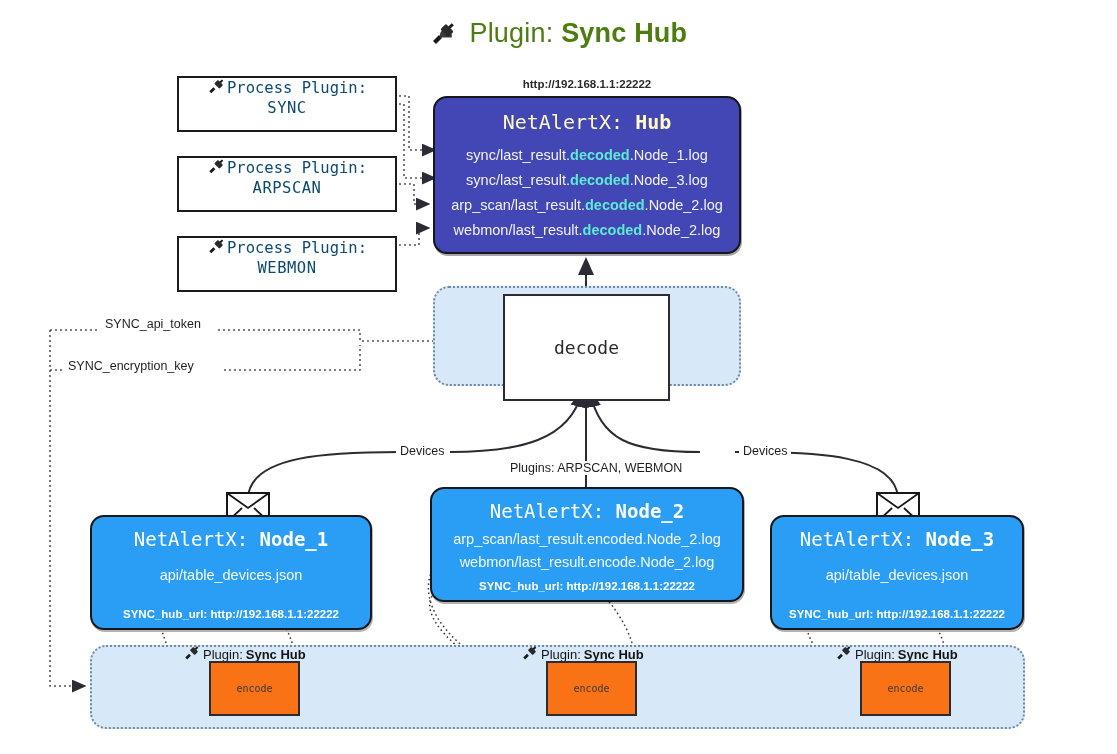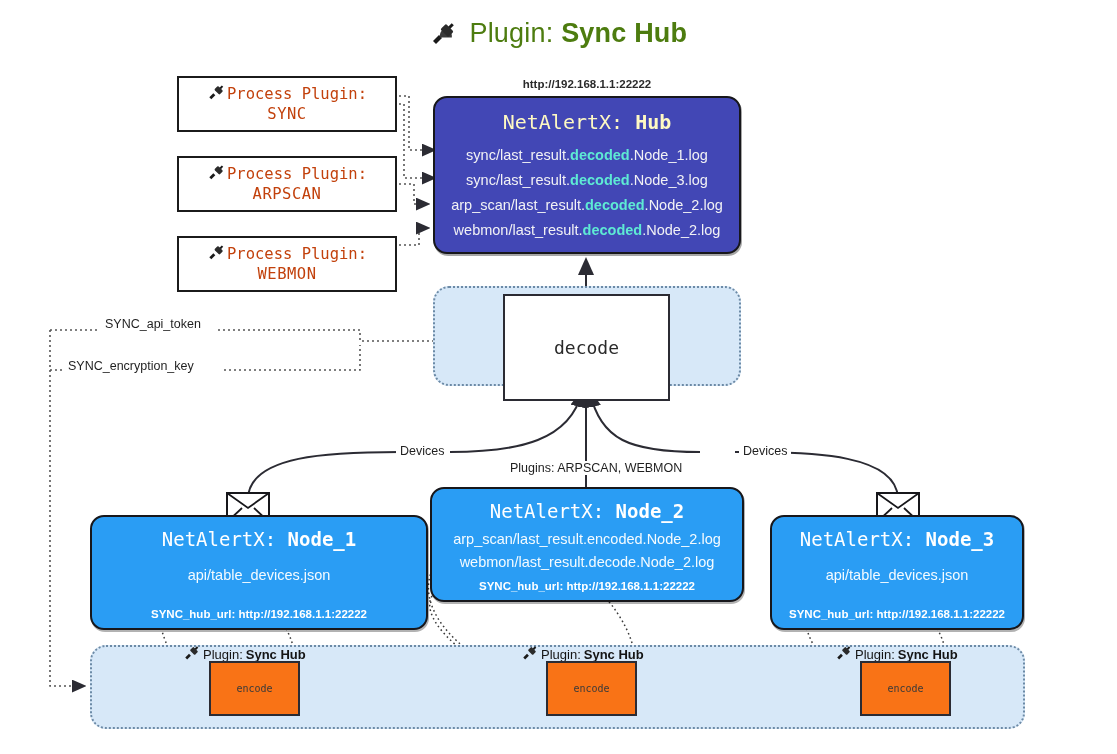--- a/index.html
+++ b/index.html
@@ -13,22 +13,22 @@
   .title{position:absolute;left:0;top:18px;width:1117px;text-align:center;
          font-size:27px;color:#4d7c0f;letter-spacing:.2px;white-space:nowrap;}
   .title .plug{display:inline-block;vertical-align:-3px;margin-right:6px;}
   .title .t-light{font-weight:400;}
   .title .t-bold{font-weight:700;}
 
   
   .pbox{position:absolute;width:220px;height:56px;background:#fff;
         border:2px solid #1b1b1b;box-sizing:border-box;
         font-family:"DejaVu Sans Mono","Liberation Mono",monospace;
-        font-size:15.5px;color:#c2410c;line-height:1.25;
-        display:flex;flex-direction:column;align-items:center;justify-content:center;}
+        font-size:15.5px;color:#0c4a6e;line-height:1.25;
+        display:flex;flex-direction:column;align-items:center;justify-content:flex-start;}
   .pbox .l1{display:flex;align-items:center;gap:2px;}
   .pbox .l2{letter-spacing:.5px;}
   #pbox1{left:177px;top:76px;}
   #pbox2{left:177px;top:156px;}
   #pbox3{left:177px;top:236px;}
 
   
   .hub-url{position:absolute;left:433px;top:78px;width:308px;text-align:center;
            font-size:11.5px;font-weight:600;color:#2b2b2b;}
   #hub{position:absolute;left:433px;top:96px;width:308px;height:158px;
@@ -64,21 +64,21 @@
   .node{position:absolute;height:115px;background:#2a9df4;
         border:2px solid #17171b;border-radius:14px;box-sizing:border-box;
         box-shadow:1px 2px 0 rgba(0,0,0,.3);}
   .node .n-title{margin-top:11px;text-align:center;
         font-family:"DejaVu Sans Mono","Liberation Mono",monospace;
         font-size:19px;color:#ffffff;}
   .node .n-title b{font-weight:700;}
   .node .n-line{text-align:center;color:#f4fbff;font-size:14.5px;line-height:1.62;white-space:nowrap;}
   .node .n-foot{position:absolute;left:0;bottom:8px;width:100%;text-align:center;
         font-size:11.5px;font-weight:600;color:#ffffff;}
-  #node1{left:90px;top:515px;width:338px;}
+  #node1{left:90px;top:515px;width:282px;}
   #node2{left:430px;top:487px;width:314px;}
   #node3{left:770px;top:515px;width:254px;}
   #node1 .n-lines{margin-top:14px;}
   #node3 .n-lines{margin-top:14px;}
   #node2 .n-lines{margin-top:6px;}
 
   
   .envelope{position:absolute;width:44px;height:31px;}
 
   
@@ -279,21 +279,21 @@
     <div class="n-foot">SYNC_hub_url: http://192.168.1.1:22222</div>
   </div>
 
   <div class="node" id="node2">
     <div class="n-title">
       <span>NetAlertX:</span>
       <b>Node_2</b>
     </div>
     <div class="n-lines">
       <div class="n-line">arp_scan/last_result.encoded.Node_2.log</div>
-      <div class="n-line">webmon/last_result.decode.Node_2.log</div>
+      <div class="n-line">webmon/last_result.encode.Node_2.log</div>
     </div>
     <div class="n-foot">SYNC_hub_url: http://192.168.1.1:22222</div>
   </div>
 
   <div class="node" id="node3">
     <div class="n-title">
       <span>NetAlertX:</span>
       <b>Node_3</b>
     </div>
     <div class="n-lines">

